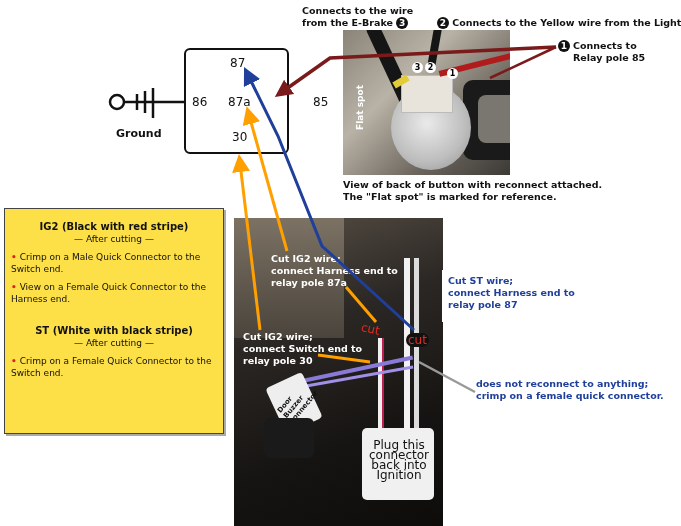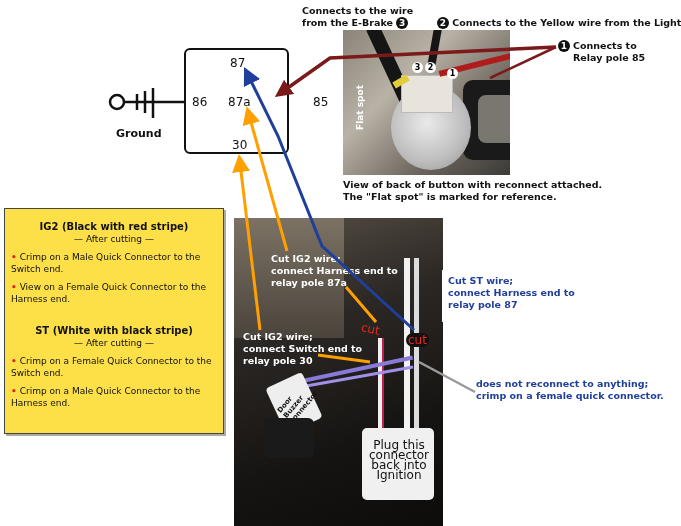--- a/index.html
+++ b/index.html
@@ -70,21 +70,21 @@
   <span style="position:absolute;left:0;top:0;width:12px;height:12px;border-radius:50%;background:#111;color:#fff;text-align:center;font-size:9px;line-height:12px;">1</span>
   <div style="padding-left:15px;">Connects to</div>
   <div style="padding-left:15px;">Relay pole 85</div>
 </div>
 
 <div class="relay-box">
   <span class="pole" style="left:44px;top:6px;">87</span>
   <span class="pole" style="left:6px;top:45px;">86</span>
   <span class="pole" style="left:42px;top:45px;">87a</span>
   <span class="pole" style="left:79px;top:45px;margin-left:48px;">85</span>
-  <span class="pole" style="left:46px;top:88px;">30</span>
+  <span class="pole" style="left:46px;top:80px;">30</span>
 </div>
 
 <svg width="681" height="526" style="pointer-events:none;">
   <g>
     <circle cx="117" cy="102" r="7" fill="none" stroke="#111" stroke-width="2.5"></circle>
     <line x1="124" y1="102" x2="184" y2="102" stroke="#111" stroke-width="2.5"></line>
     <line x1="137" y1="94" x2="137" y2="110" stroke="#111" stroke-width="2.5"></line>
     <line x1="145" y1="91" x2="145" y2="113" stroke="#111" stroke-width="2.5"></line>
     <line x1="153" y1="88" x2="153" y2="118" stroke="#111" stroke-width="2.5"></line>
   </g>
@@ -95,21 +95,20 @@
   <div>
     <div class="info-title">IG2 (Black with red stripe)</div>
     <div class="info-sub">— After cutting —</div>
     <div class="bullet"><span class="dot">•</span> <span>Crimp on a Male Quick Connector to the Switch end.</span></div>
     <div class="bullet"><span class="dot">•</span> <span>View on a Female Quick Connector to the Harness end.</span></div>
   </div>
   <div style="margin-top:20px;">
     <div class="info-title">ST (White with black stripe)</div>
     <div class="info-sub">— After cutting —</div>
     <div class="bullet"><span class="dot">•</span> <span>Crimp on a Female Quick Connector to the Switch end.</span></div>
-    <div class="bullet"><span class="dot">•</span> <span>Crimp on a Male Quick Connector to the Harness end.</span></div>
   </div>
 </div>
 
 <div class="photo-bottom">
 
   <div class="abs" style="left:0;top:0;width:110px;height:120px;background:linear-gradient(180deg,#7c7264,#4a443c);"></div>
 
   <div class="abs" style="left:170px;top:40px;width:6px;height:200px;background:#f2f2f2;"></div>
   <div class="abs" style="left:180px;top:40px;width:5px;height:200px;background:#dcdcdc;"></div>
   <div class="abs" style="left:144px;top:120px;width:4px;height:110px;background:#f0f0f0;border-right:2px solid #c02050;"></div>

